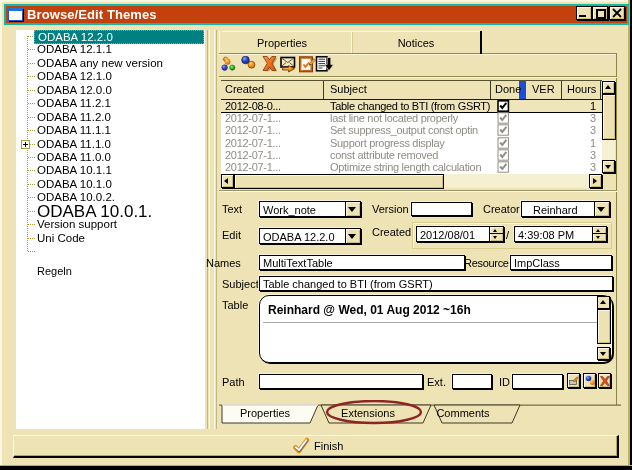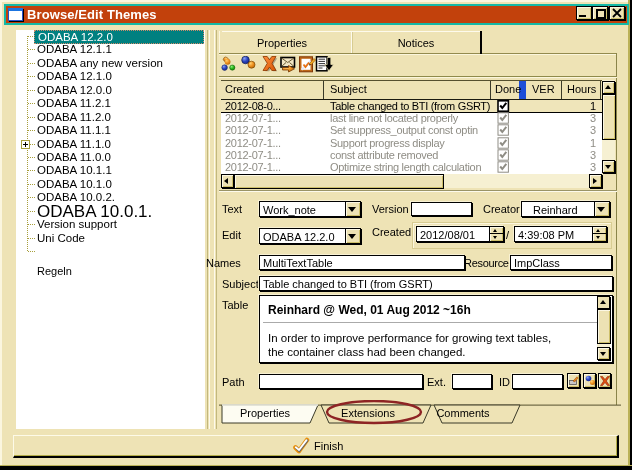--- a/index.html
+++ b/index.html
@@ -267,24 +267,23 @@
   </div>
 <div class="lbl" style="left:464px;top:257px;letter-spacing:-0.3px;">Resource</div>
 <div class="fld" style="left:510px;top:255px;width:100px;height:13px;">
     <span class="t">ImpClass</span>
   </div>
 <div class="lbl" style="left:222px;top:278px;">Subject</div>
 <div class="fld" style="left:259px;top:276px;width:352px;height:13px;">
     <span class="t">Table changed to BTI (from GSRT)</span>
   </div>
 <div class="lbl" style="left:222px;top:299px;">Table</div>
-<div class="fld" style="left:259px;top:295px;width:352px;height:66px;">
+<div class="fld" style="left:259px;top:295px;width:352px;height:66px;border-radius:10px;">
     <div class="a" style="left:8px;top:7px;font-size:12px;font-weight:bold;white-space:nowrap;">Reinhard @ Wed, 01 Aug 2012 ~16h</div>
     <div class="a" style="left:3px;top:26px;width:334px;height:1px;background:#AAA;"></div>
-    <div class="a" style="left:8px;top:36px;font-size:11.5px;line-height:13.5px;white-space:nowrap;">In order to improve performance for growing text tables,<br>the container class had been changed.</div>
     <div class="a track" style="left:337px;top:0;width:13px;height:64px;"></div>
     <div class="sbtn" style="left:337px;top:0px;width:11px;height:11px;box-shadow:1px 1px 0 #000;">
       <div class="triup" style="left:2px;top:3px;"></div>
     </div>
     <div class="thumb" style="left:337px;top:13px;width:12px;height:33px;"></div>
     <div class="sbtn" style="left:337px;top:51px;width:11px;height:11px;">
       <div class="trid2" style="left:2px;top:4px;"></div>
     </div>
   </div>
 <div class="lbl" style="left:222px;top:376px;">Path</div>

